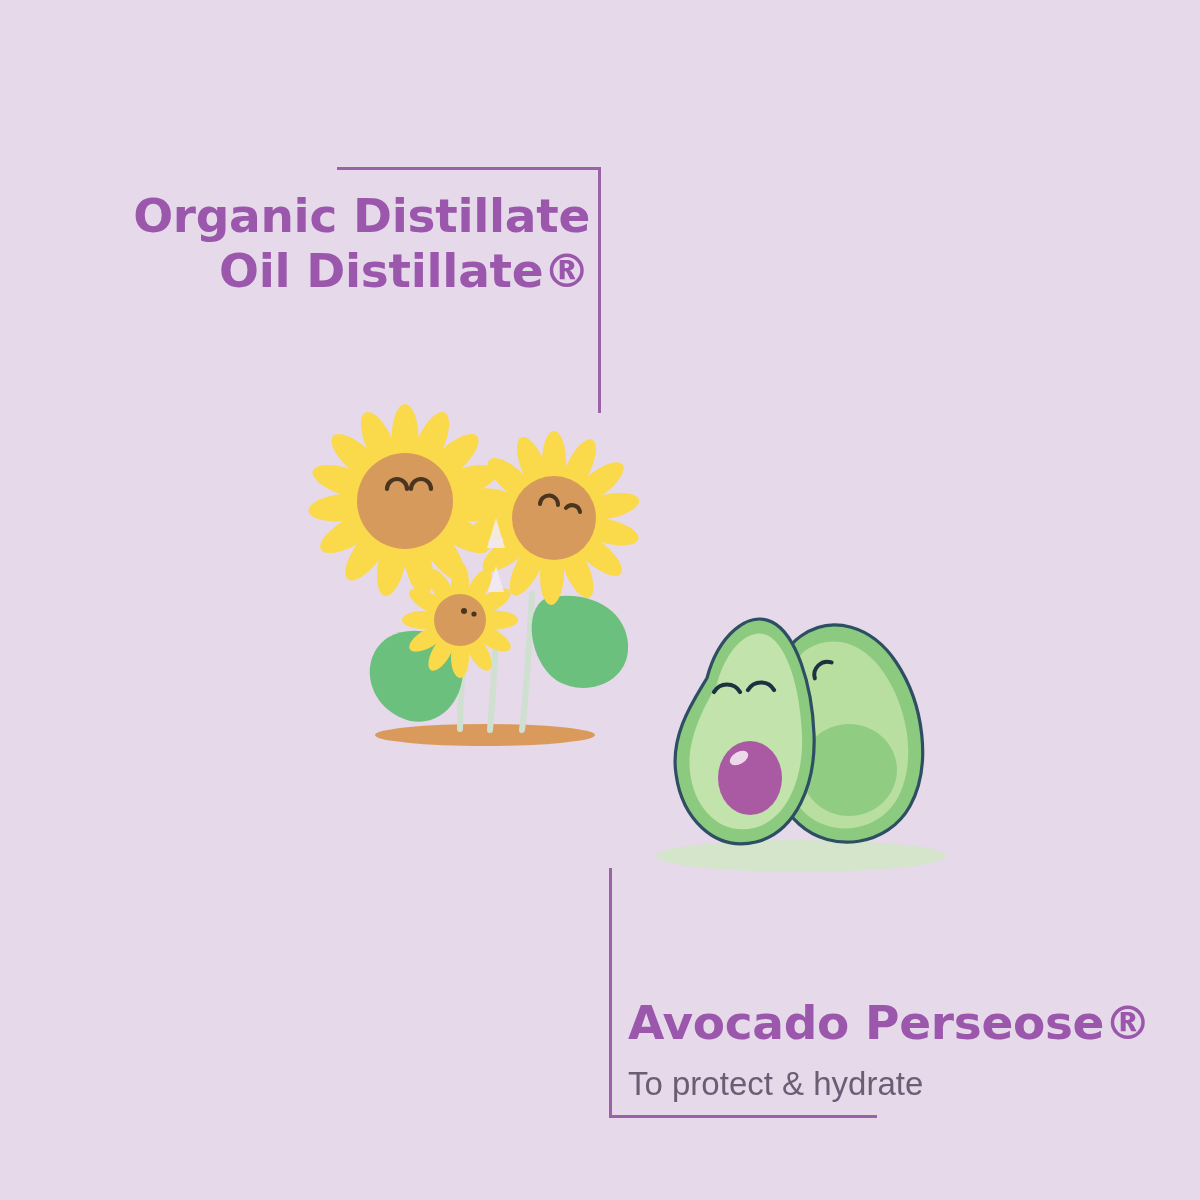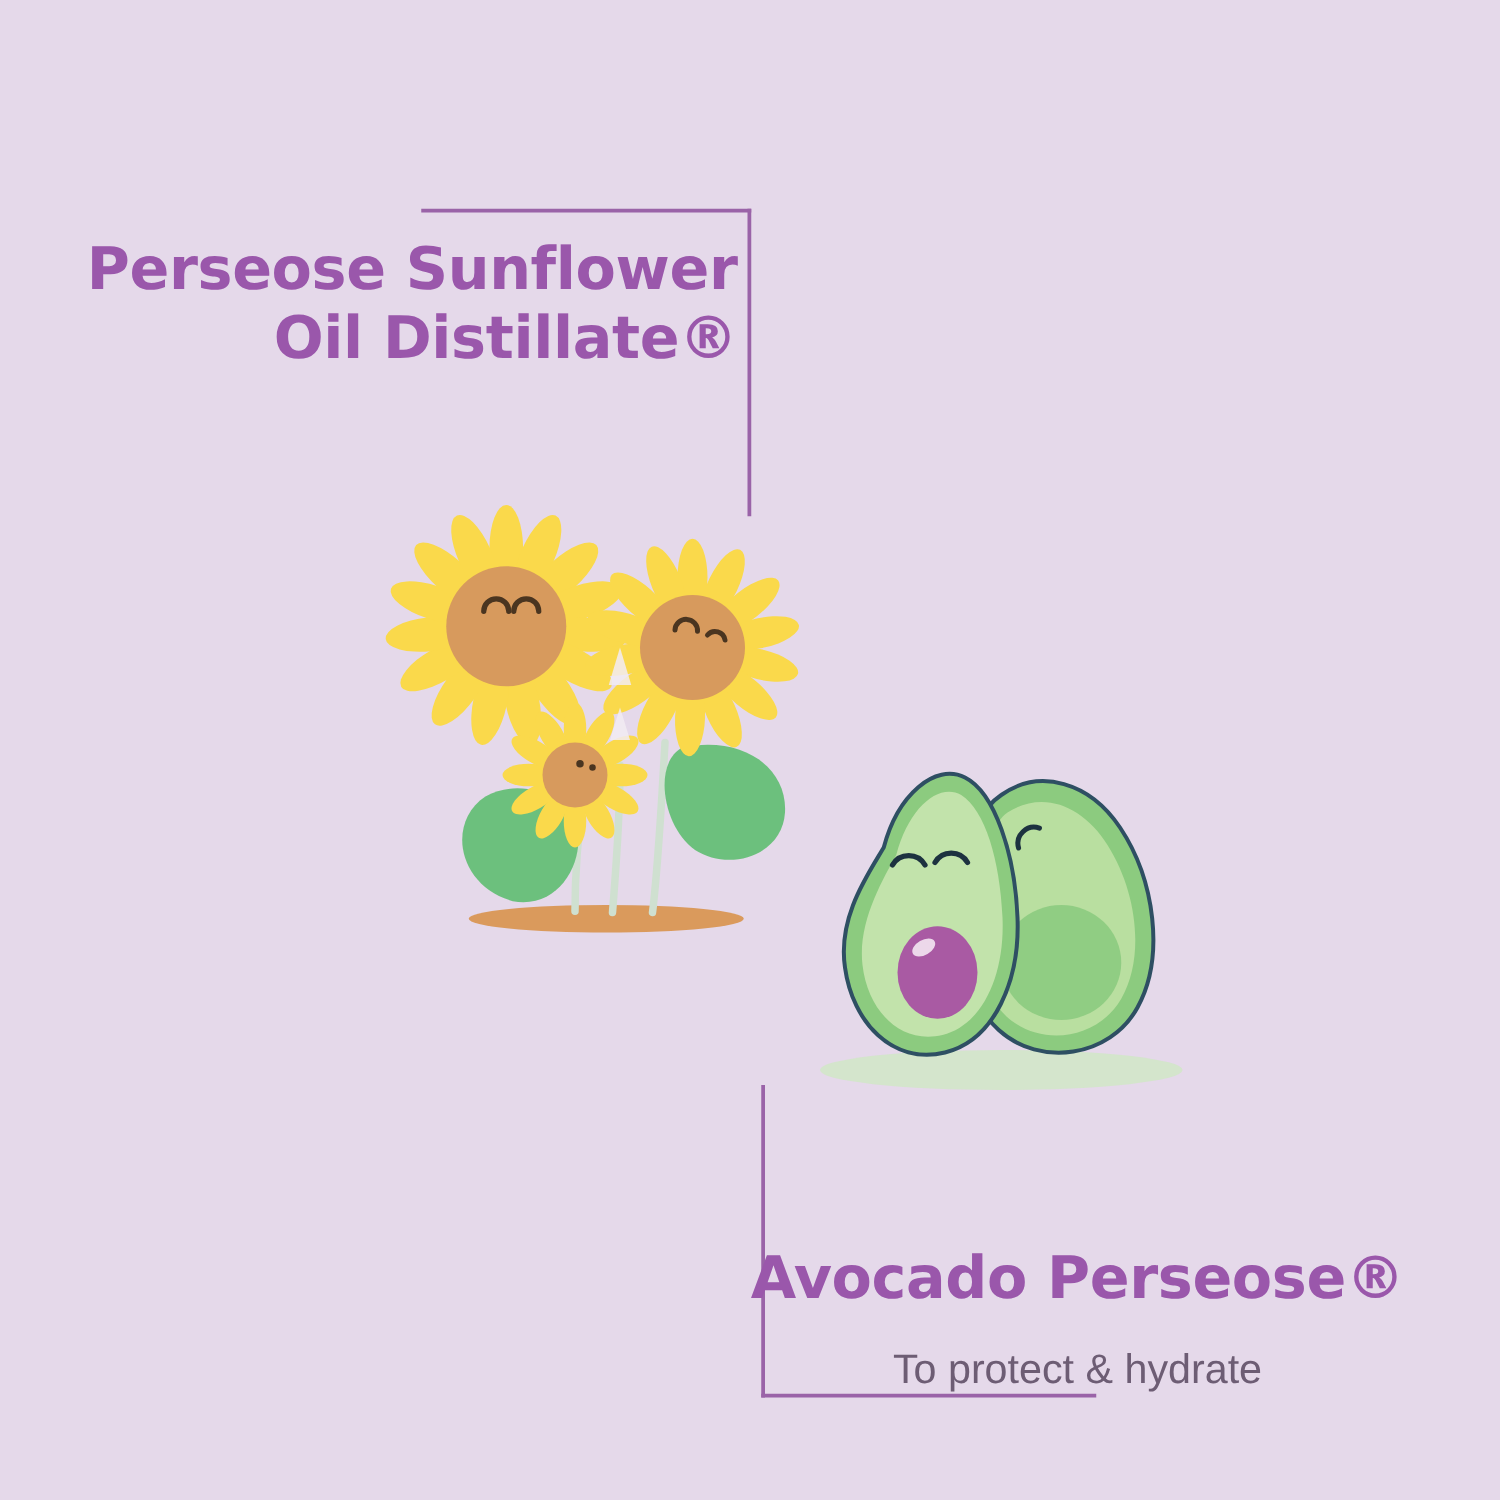--- a/index.html
+++ b/index.html
@@ -38,24 +38,24 @@
   
   .block { position: absolute; }
 
   #block-sunflower {
     left: 40px;
     top: 188px;
     width: 550px;
     text-align: right;
   }
   #block-avocado {
-    left: 592px;
+    left: 628px;
     top: 995px;
     width: 540px;
-    text-align: center;
+    text-align: left;
   }
 
   .ingredient-title {
     margin: 0;
     font-family: "DejaVu Sans", sans-serif;
     font-weight: 700;
     font-size: 47px;
     line-height: 1.18;
     letter-spacing: -0.3px;
     color: #9a57ab;
@@ -63,37 +63,37 @@
   }
   .ingredient-sub {
     margin: 0;
     font-family: "Liberation Sans", sans-serif;
     font-weight: 400;
     font-size: 33px;
     line-height: 1.2;
     color: #6d5d74;
   }
   #block-sunflower .ingredient-sub { margin-top: 30px; padding-right: 6px; }
-  #block-avocado   .ingredient-sub { margin-top: 25px; }
+  #block-avocado   .ingredient-sub { margin-top: 14px; }
 
   
   .illo { position: absolute; }
   #illo-sunflowers { left: 300px; top: 398px; width: 360px; height: 370px; }
   #illo-avocados  { left: 596px; top: 588px; width: 400px; height: 300px; }
 </style>
 </head>
 <body>
 
 <div id="stage" style="background: rgb(229, 217, 234);">
 
   <div class="rule h" id="top-bracket-h" style="background: rgb(154, 99, 168);"></div>
   <div class="rule v" id="top-bracket-v" style="background: rgb(154, 99, 168);"></div>
 
   <div class="block" id="block-sunflower">
-    <h1 class="ingredient-title" style="color: rgb(154, 87, 171);">Perseose Sunflower
+    <h1 class="ingredient-title" style="color: rgb(154, 87, 171);">Organic Distillate
 Oil Distillate®</h1>
   </div>
 
   <div class="illo" id="illo-sunflowers">
     <svg viewBox="0 0 360 370" width="360" height="370" xmlns="http://www.w3.org/2000/svg">
       <defs>
         <g id="petalring">
           <g>
             <ellipse cx="0" cy="-62" rx="13" ry="34" fill="#fad94b"></ellipse>
           </g>

